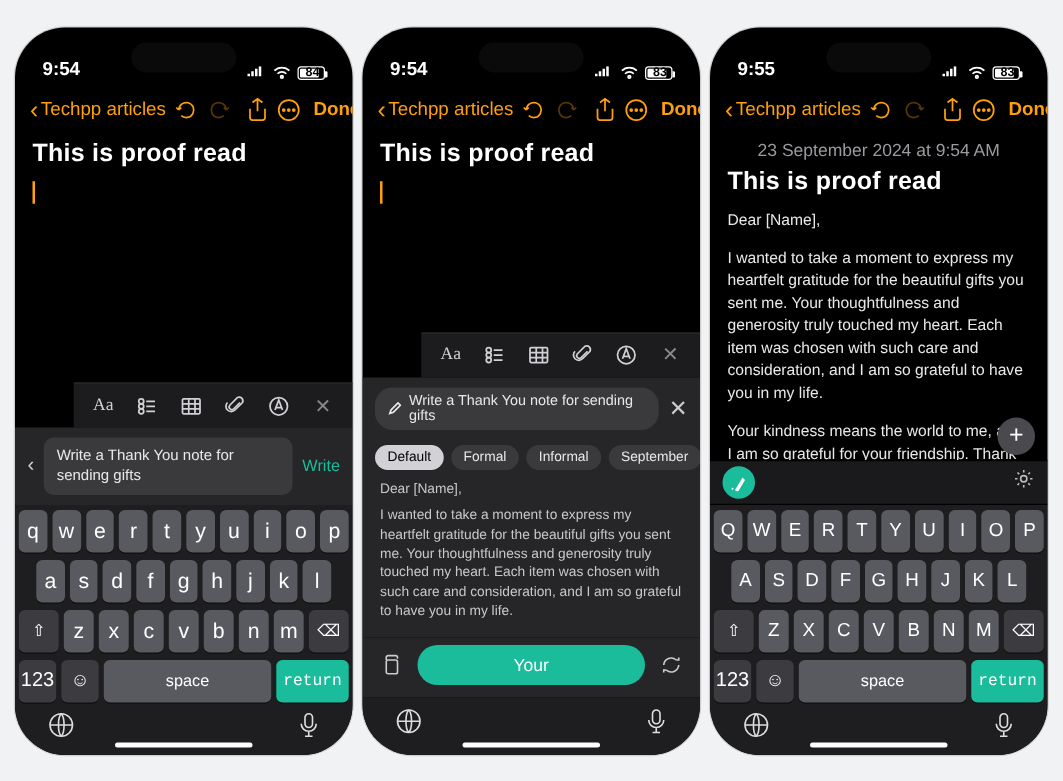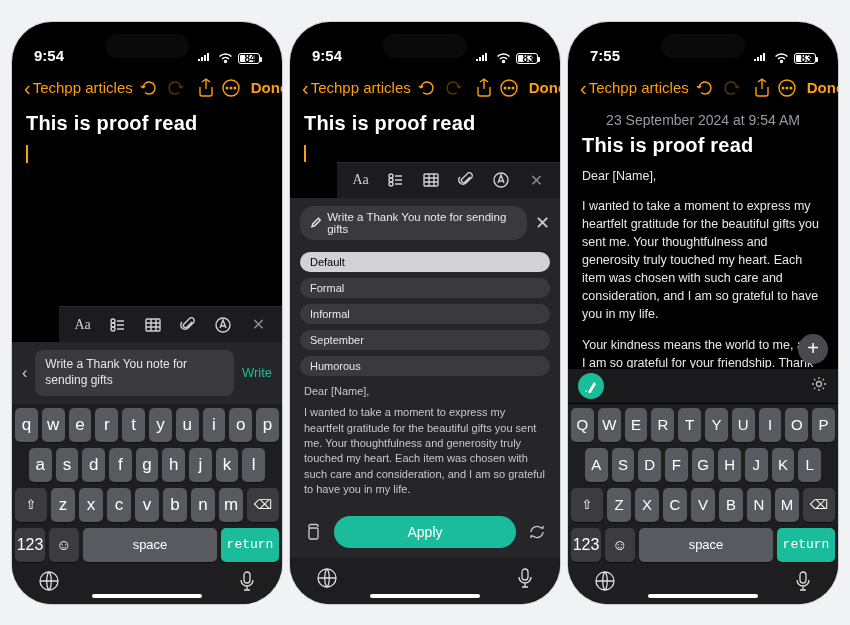--- a/index.html
+++ b/index.html
@@ -103,21 +103,21 @@
     background:#262628; padding:8px 10px; display:flex; align-items:center; gap:8px;
   }
   .prompt-pill {
     flex:1; background:#3a3a3c; border-radius:14px; padding:5px 10px;
     display:flex; align-items:center; gap:6px; font-size:11.5px; color:#e8e8ea;
   }
   .prompt-pill svg { stroke:#e8e8ea; fill:none; stroke-width:1.5; }
   .x-close { color:#ccc; font-size:18px; font-weight:300; }
 
   .chips-row {
-    background:#262628; padding:4px 10px 8px; display:flex; gap:6px; overflow:hidden;flex-direction:column;
+    background:#262628; padding:4px 10px 8px; display:flex; gap:6px; overflow:hidden;
   }
   .chip {
     font-size:11px; padding:4px 10px; border-radius:11px; background:var(--chip-bg);
     color:#e8e8ea; flex:0 0 auto;
   }
   .chip.sel { background:var(--chip-sel-bg); color:#000; }
 
   .preview-box {
     background:#262628; padding:0 14px 6px; font-size:11px; color:#c8c8ca; line-height:1.4;
   }
@@ -438,21 +438,21 @@
     <p>I wanted to take a moment to express my heartfelt gratitude for the beautiful gifts you sent me. Your thoughtfulness and generosity truly touched my heart. Each item was chosen with such care and consideration, and I am so grateful to have you in my life.</p>
   </div>
 
   <div class="apply-row">
     <div class="apply-side">
         <svg width="16" height="18" viewBox="0 0 16 18" fill="none" stroke="#ccc" stroke-width="1.3">
           <rect x="4" y="5" width="9" height="11" rx="1.5"></rect>
           <path d="M4 5V3a1.5 1.5 0 011.5-1.5h6A1.5 1.5 0 0113 3v1"></path>
         </svg>
       </div>
-    <div class="apply-btn">Apply</div>
+    <div class="apply-btn">Your</div>
     <div class="apply-side">
         <svg width="18" height="18" viewBox="0 0 18 18" fill="none" stroke="#ccc" stroke-width="1.3">
           <path d="M3 9a6 6 0 0110-4M15 9a6 6 0 01-10 4M13 5h2V3M5 13H3v2"></path>
         </svg>
       </div>
   </div>
 
   <div class="kbd-footer" style="height:46px">
     <div class="ficon"><svg width="22" height="22" viewBox="0 0 22 22" fill="none" stroke="#ddd" stroke-width="1.3">
           <circle cx="11" cy="11" r="9"></circle>
@@ -462,21 +462,21 @@
           <rect x="6" y="2" width="6" height="11" rx="3"></rect>
           <path d="M3 10a6 6 0 0012 0M9 16v4M6 20h6"></path>
         </svg></div>
   </div>
   <div class="home-ind"></div>
 </div>
 
 <div class="phone">
   <div class="notch"></div>
   <div class="statusbar">
-    <div>7:55</div>
+    <div>9:55</div>
     <div class="status-right">
       <svg width="16" height="10">
           <path d="M1 8h2V6H1zM4 8h2V4H4zM7 8h2V2H7zM10 8h2V0h-2z" fill="#fff"></path>
         </svg>
       <svg width="15" height="11">
           <path d="M7.5 9.5a1 1 0 100-2 1 1 0 000 2zM4 6c2-2 5-2 7 0M1.5 3.5c3.3-3.3 8.7-3.3 12 0" stroke="#fff" stroke-width="1.4" fill="none"></path>
         </svg>
       <div class="battery-box">
         <div class="battery">
             <div class="battery-fill" style="width:83%"></div>

